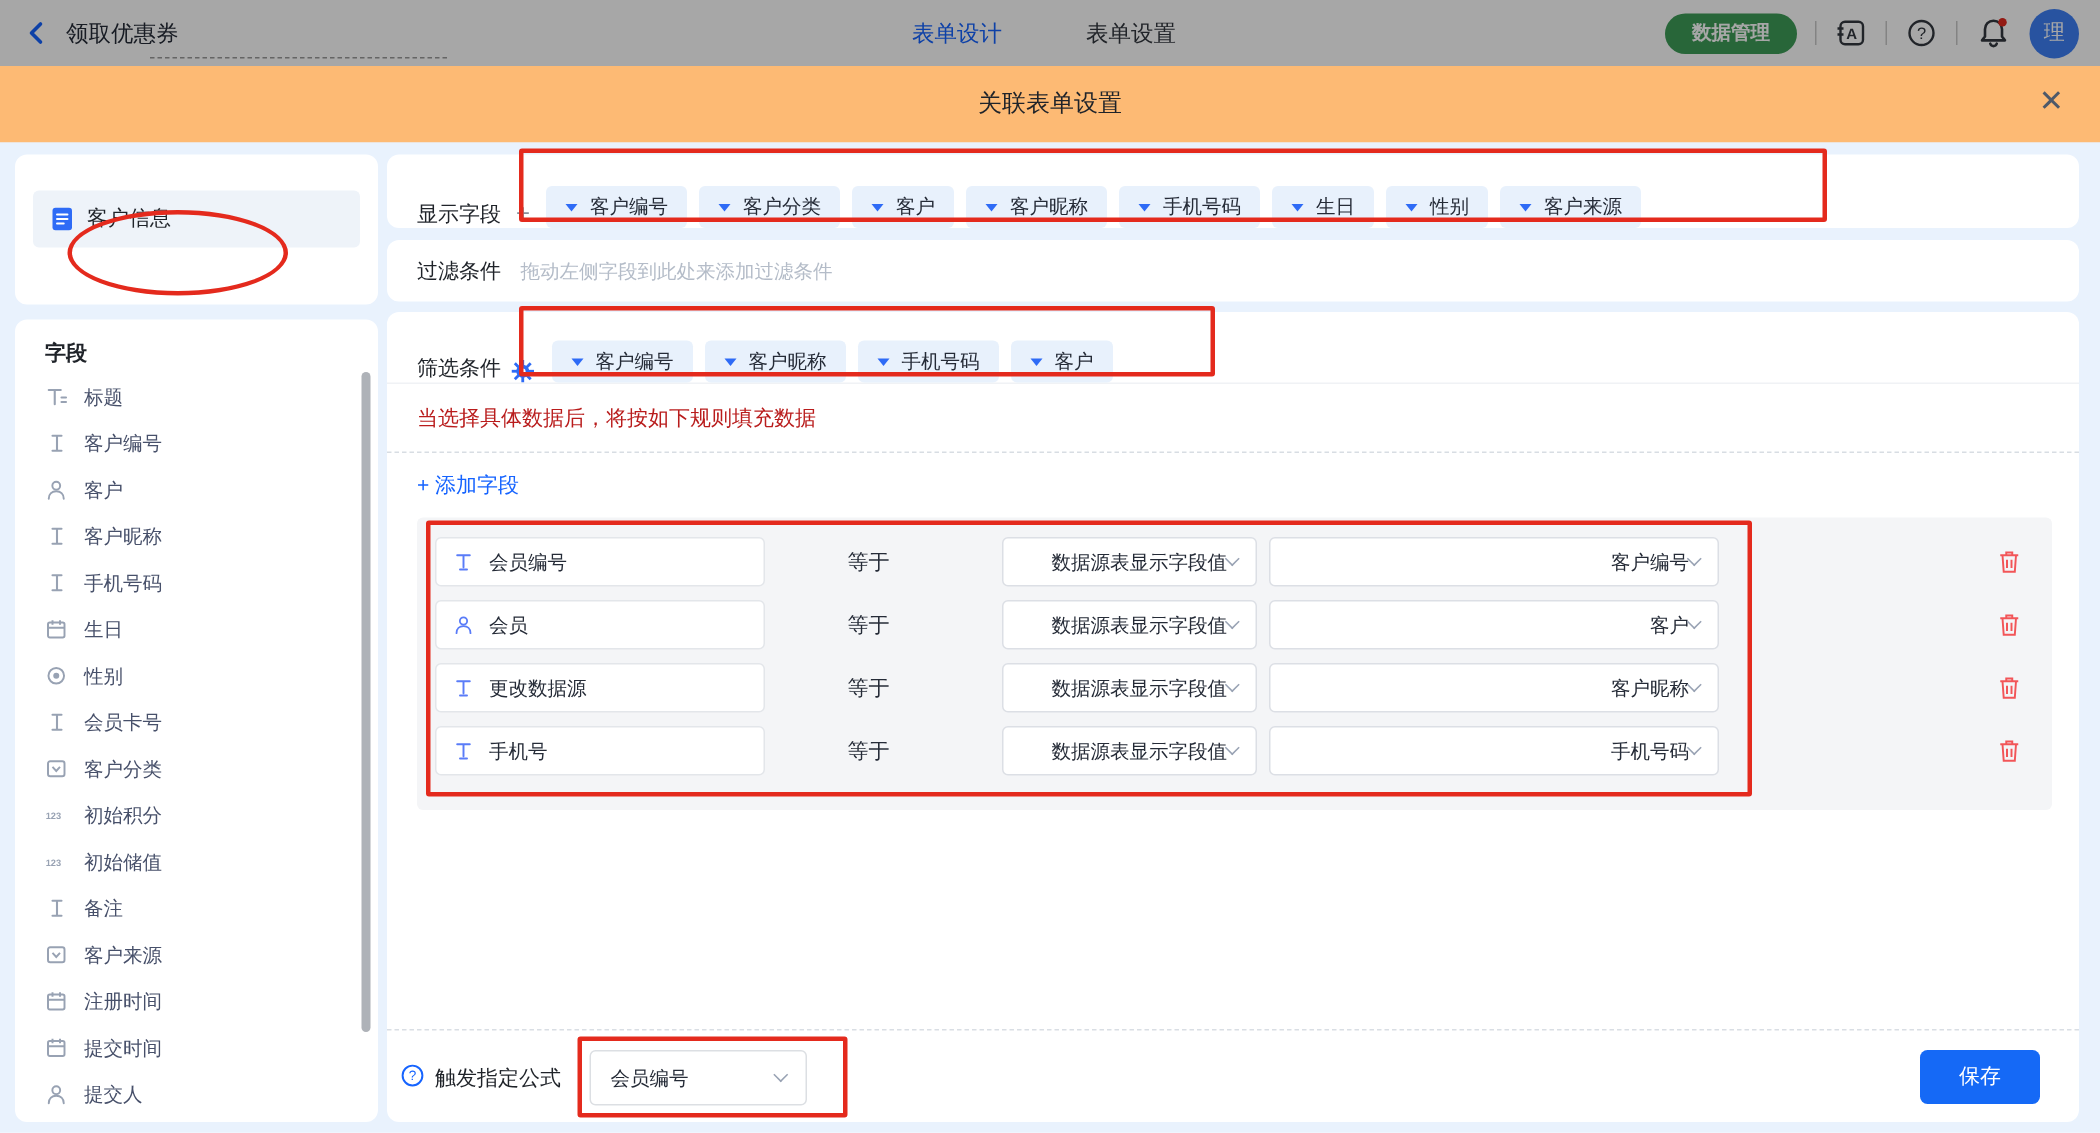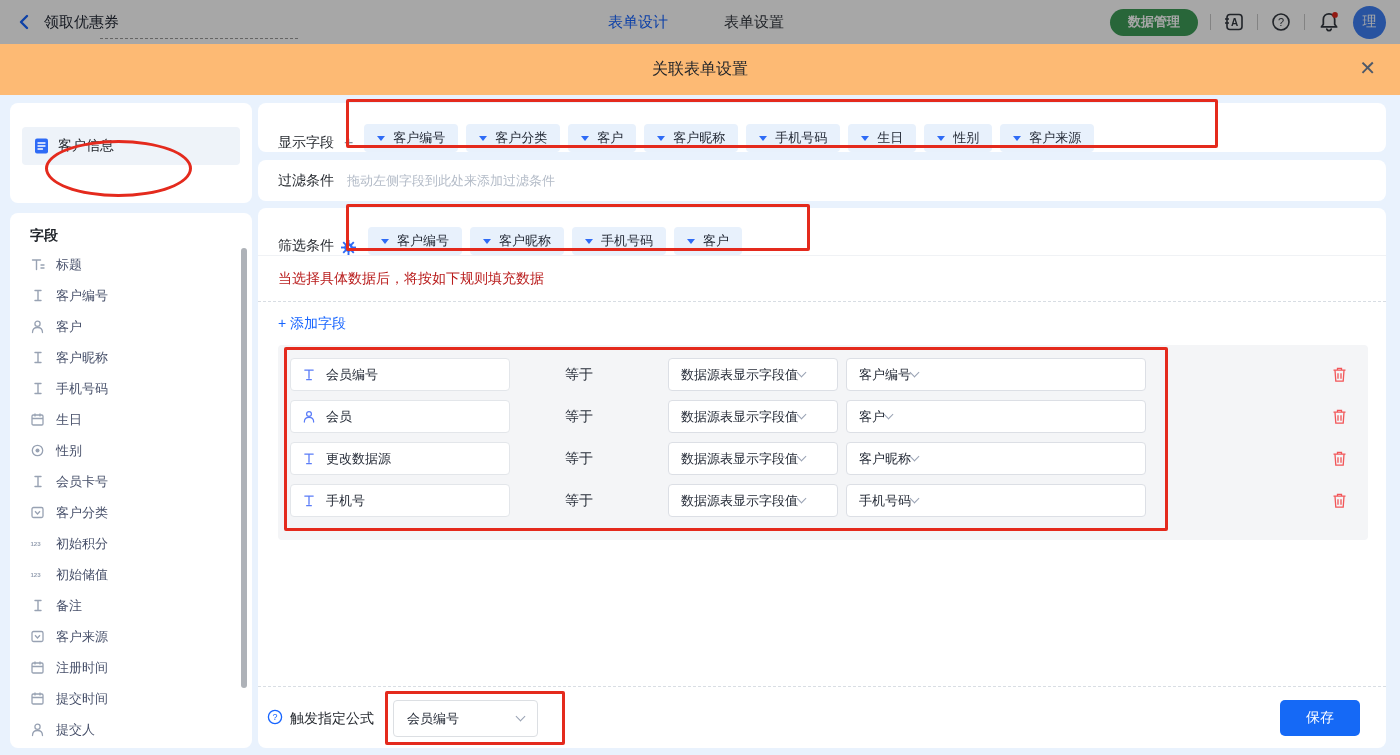--- a/index.html
+++ b/index.html
@@ -60,21 +60,21 @@
   .card-main { left:258px; top:113px; width:1128px; height:540px; }
   .screen-row { height:48px; display:flex; align-items:flex-end; padding:0 20px; border-bottom:1px solid #f0f2f5; }
   .gear { margin:0 12px 0 7px; cursor:pointer; display:flex; }
   .hint { margin-top:14px; padding:0 20px; font-size:14px; color:#b91c1c; }
   .dash-div { margin-top:13px; border-top:1px dashed #d8dde3; }
   .add-link { display:inline-block; margin:13px 0 0 20px; font-size:14px; color:#1664ff; cursor:pointer; }
   .rules-panel { position:absolute; left:20px; top:137px; width:1090px; height:195px; background:#f4f5f7; border-radius:4px; }
   .rule-row { position:absolute; left:0; width:100%; height:33px; }
   .rr-field { position:absolute; left:12px; top:0; width:220px; height:33px; background:#fff; border:1px solid #e3e6ea; border-radius:4px; display:flex; align-items:center; gap:10px; padding:0 11px; font-size:13px; }
   .rr-eq { position:absolute; left:287px; top:0; height:33px; display:flex; align-items:center; font-size:14px; font-weight:500; color:#252b37; }
-  .sel { position:absolute; top:0; height:33px; background:#fff; border:1px solid #dcdfe5; border-radius:4px; display:flex; align-items:center; justify-content:flex-start; padding:0 12px; font-size:13px; color:#252b37; cursor:pointer; }
+  .sel { position:absolute; top:0; height:33px; background:#fff; border:1px solid #dcdfe5; border-radius:4px; display:flex; align-items:center; justify-content:flex-end; padding:0 12px; font-size:13px; color:#252b37; cursor:pointer; }
   .sel-1 { left:390px; width:170px; }
   .sel-2 { left:568px; width:300px; }
   .chev { width:7px; height:7px; border-right:1.5px solid #98a2b3; border-bottom:1.5px solid #98a2b3; transform:rotate(45deg); margin-top:-4px; flex:0 0 7px; }
   .trash { position:absolute; left:1054px; top:8px; width:16px; height:18px; cursor:pointer; display:flex; }
 
   .main-footer { position:absolute; left:0; right:0; bottom:0; height:62px; border-top:1px dashed #d9dee4; }
   .qmark { position:absolute; left:9px; top:22px; display:flex; }
   .footer-label { position:absolute; left:32px; top:23px; font-size:14px; color:#1f2329; }
   .footer-select { position:absolute; left:135px; top:13px; width:145px; height:37px; background:#fff; border:1px solid #dcdfe3; border-radius:4px; display:flex; align-items:center; justify-content:space-between; padding:0 13px; font-size:13px; cursor:pointer; }
   .save-btn { position:absolute; right:26px; top:13px; width:80px; height:36px; border:none; border-radius:5px; background:#1569f6; color:#fff; font-size:14px; font-family:inherit; cursor:pointer; }

